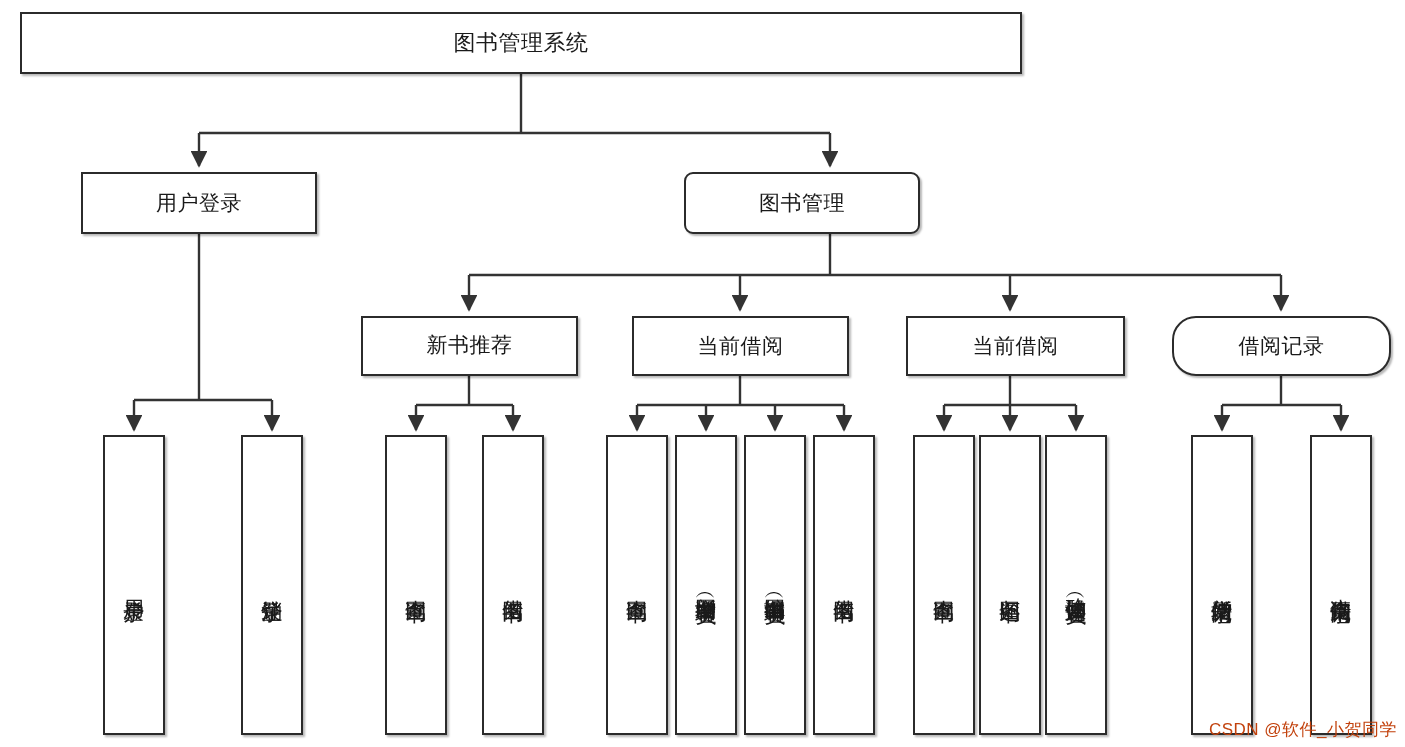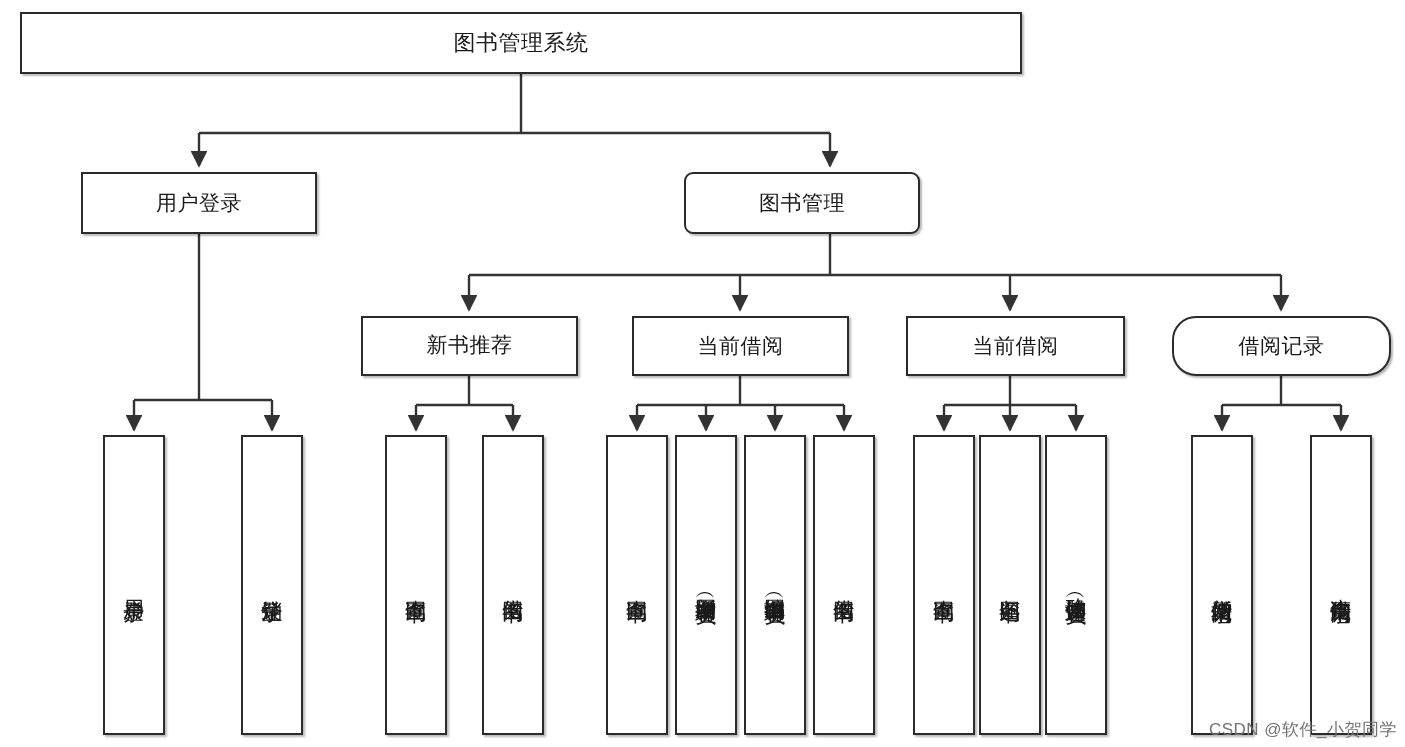--- a/index.html
+++ b/index.html
@@ -61,21 +61,21 @@
     font-size: 21px;
     line-height: 1.02;
     letter-spacing: 1px;
     white-space: nowrap;
   }
   #watermark {
     position: absolute;
     right: 8px;
     bottom: 6px;
     font-size: 17px;
-    color: #737373;
+    color: #c2410c;
     letter-spacing: 0.5px;
     z-index: 5;
     white-space: nowrap;
     pointer-events: none;
   }
 </style>
 </head>
 <body>
 
 <div id="diagram-canvas">

